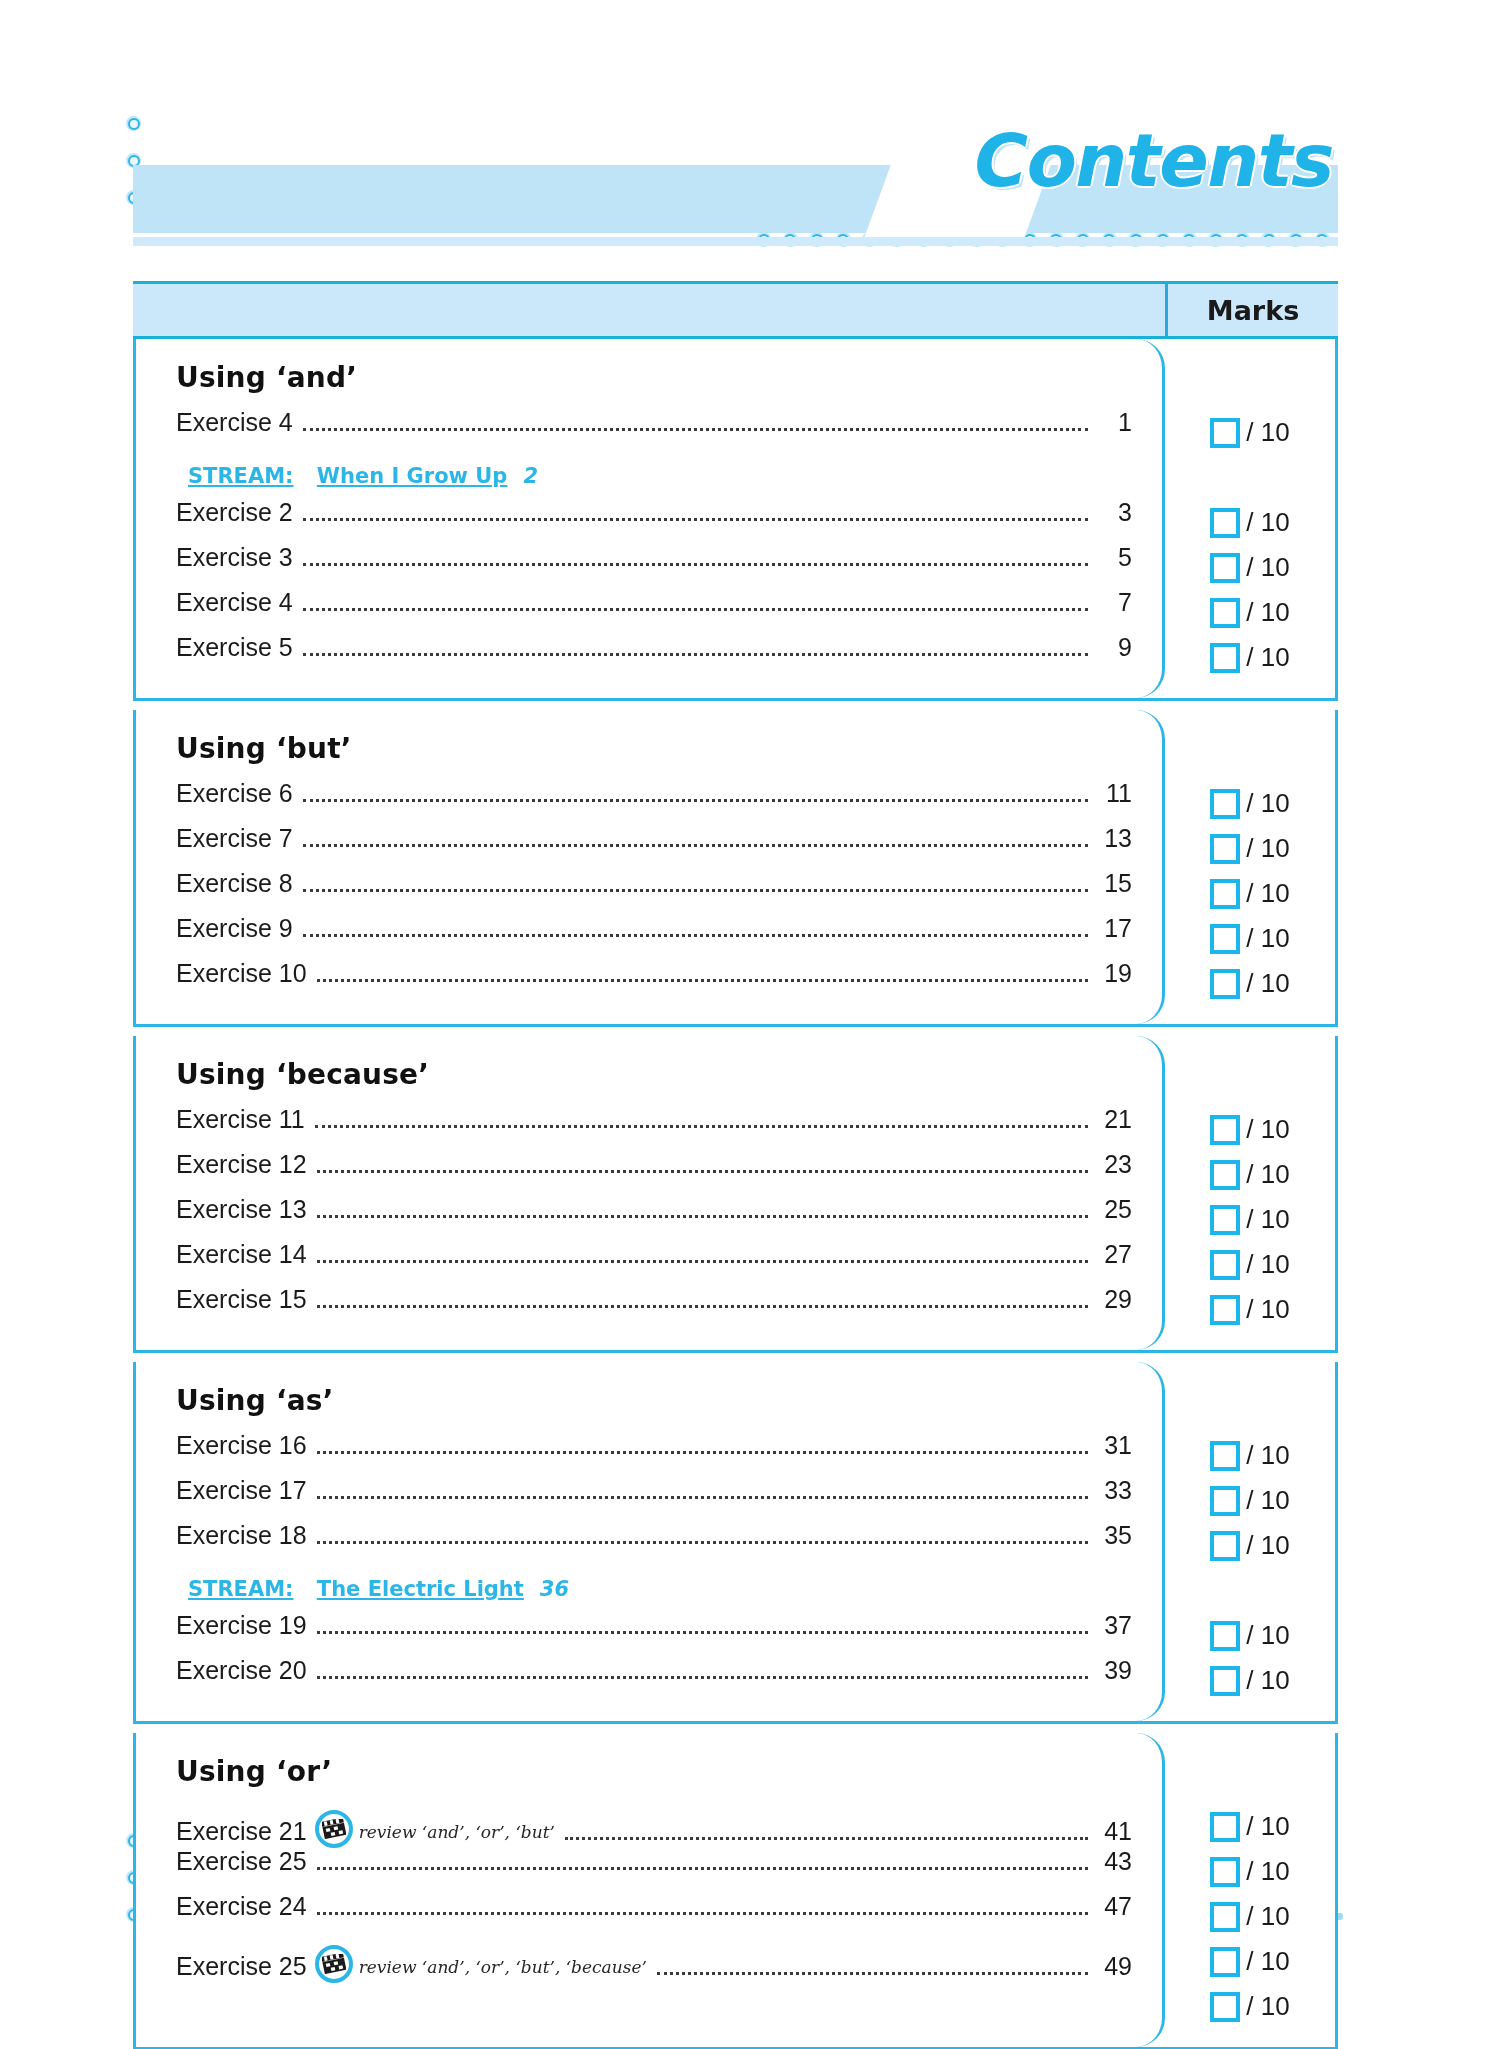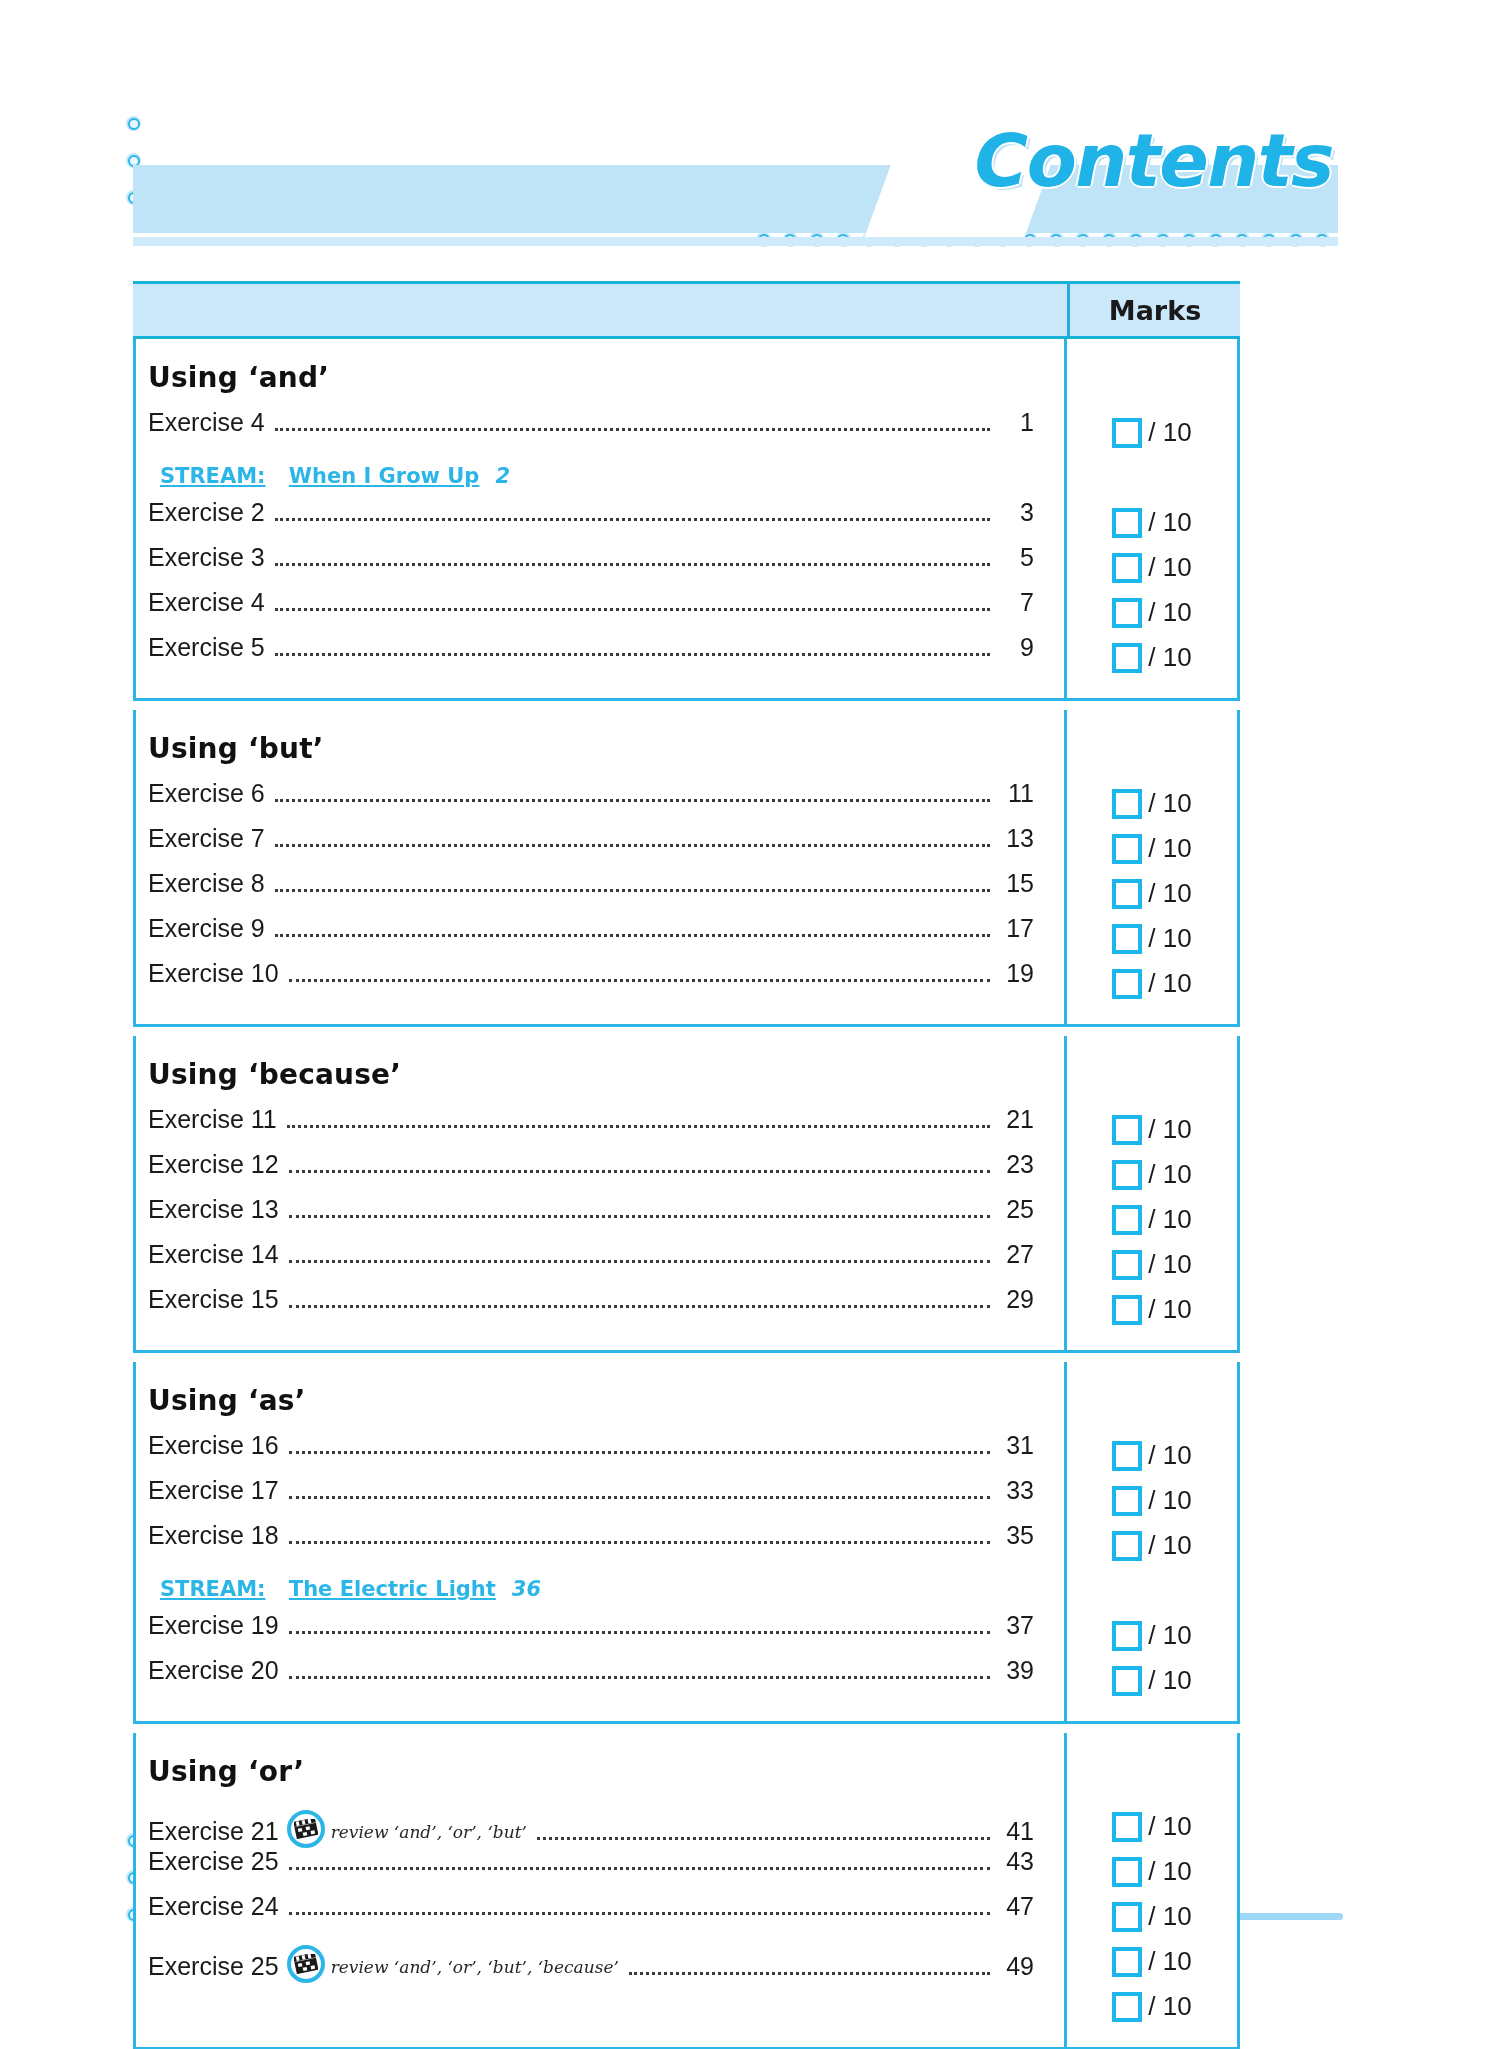--- a/index.html
+++ b/index.html
@@ -82,21 +82,21 @@
        2px 0 0 #ffffff, -2px 0 0 #ffffff, 0 2px 0 #ffffff, 0 -2px 0 #ffffff,
        3px 3px 0 #bfe3f7;
     white-space: nowrap;
     z-index: 4;
   }
 
   
   .table-frame {
     position: absolute;
     left: 133px; top: 281px;
-    width: 1107px; height: 1600px;
+    width: 1205px; height: 1600px;
   }
 
   .row-head {
     display: flex;
     height: 58px;
     background: #cbe8fa;
     border-top: 3px solid #17b2d6;
     border-bottom: 3px solid #17b2d6;
   }
   .head-left { flex: 1 1 auto; border-right: 3px solid #2aa9e0; }
@@ -110,23 +110,24 @@
   .section {
     display: flex;
     border: 3px solid #2cb6e8;
     border-top: none;
     margin-top: 9px;
     background: #ffffff;
   }
   .section:first-of-type { margin-top: 0; border-top: none; }
   .sec-left {
     flex: 1 1 auto;
-    padding: 22px 30px 20px 12px;
+    padding: 22px 30px 20px 40px;
     border-right: 3px solid #2cb6e8;
     min-width: 0;
+    border-radius: 29px;
   }
   .sec-right {
     width: 170px;
     padding: 26px 0 18px 0;
     display: flex; flex-direction: column;
     align-items: center;
   }
 
   .sec-title {
     font-family: "DejaVu Sans", sans-serif;

